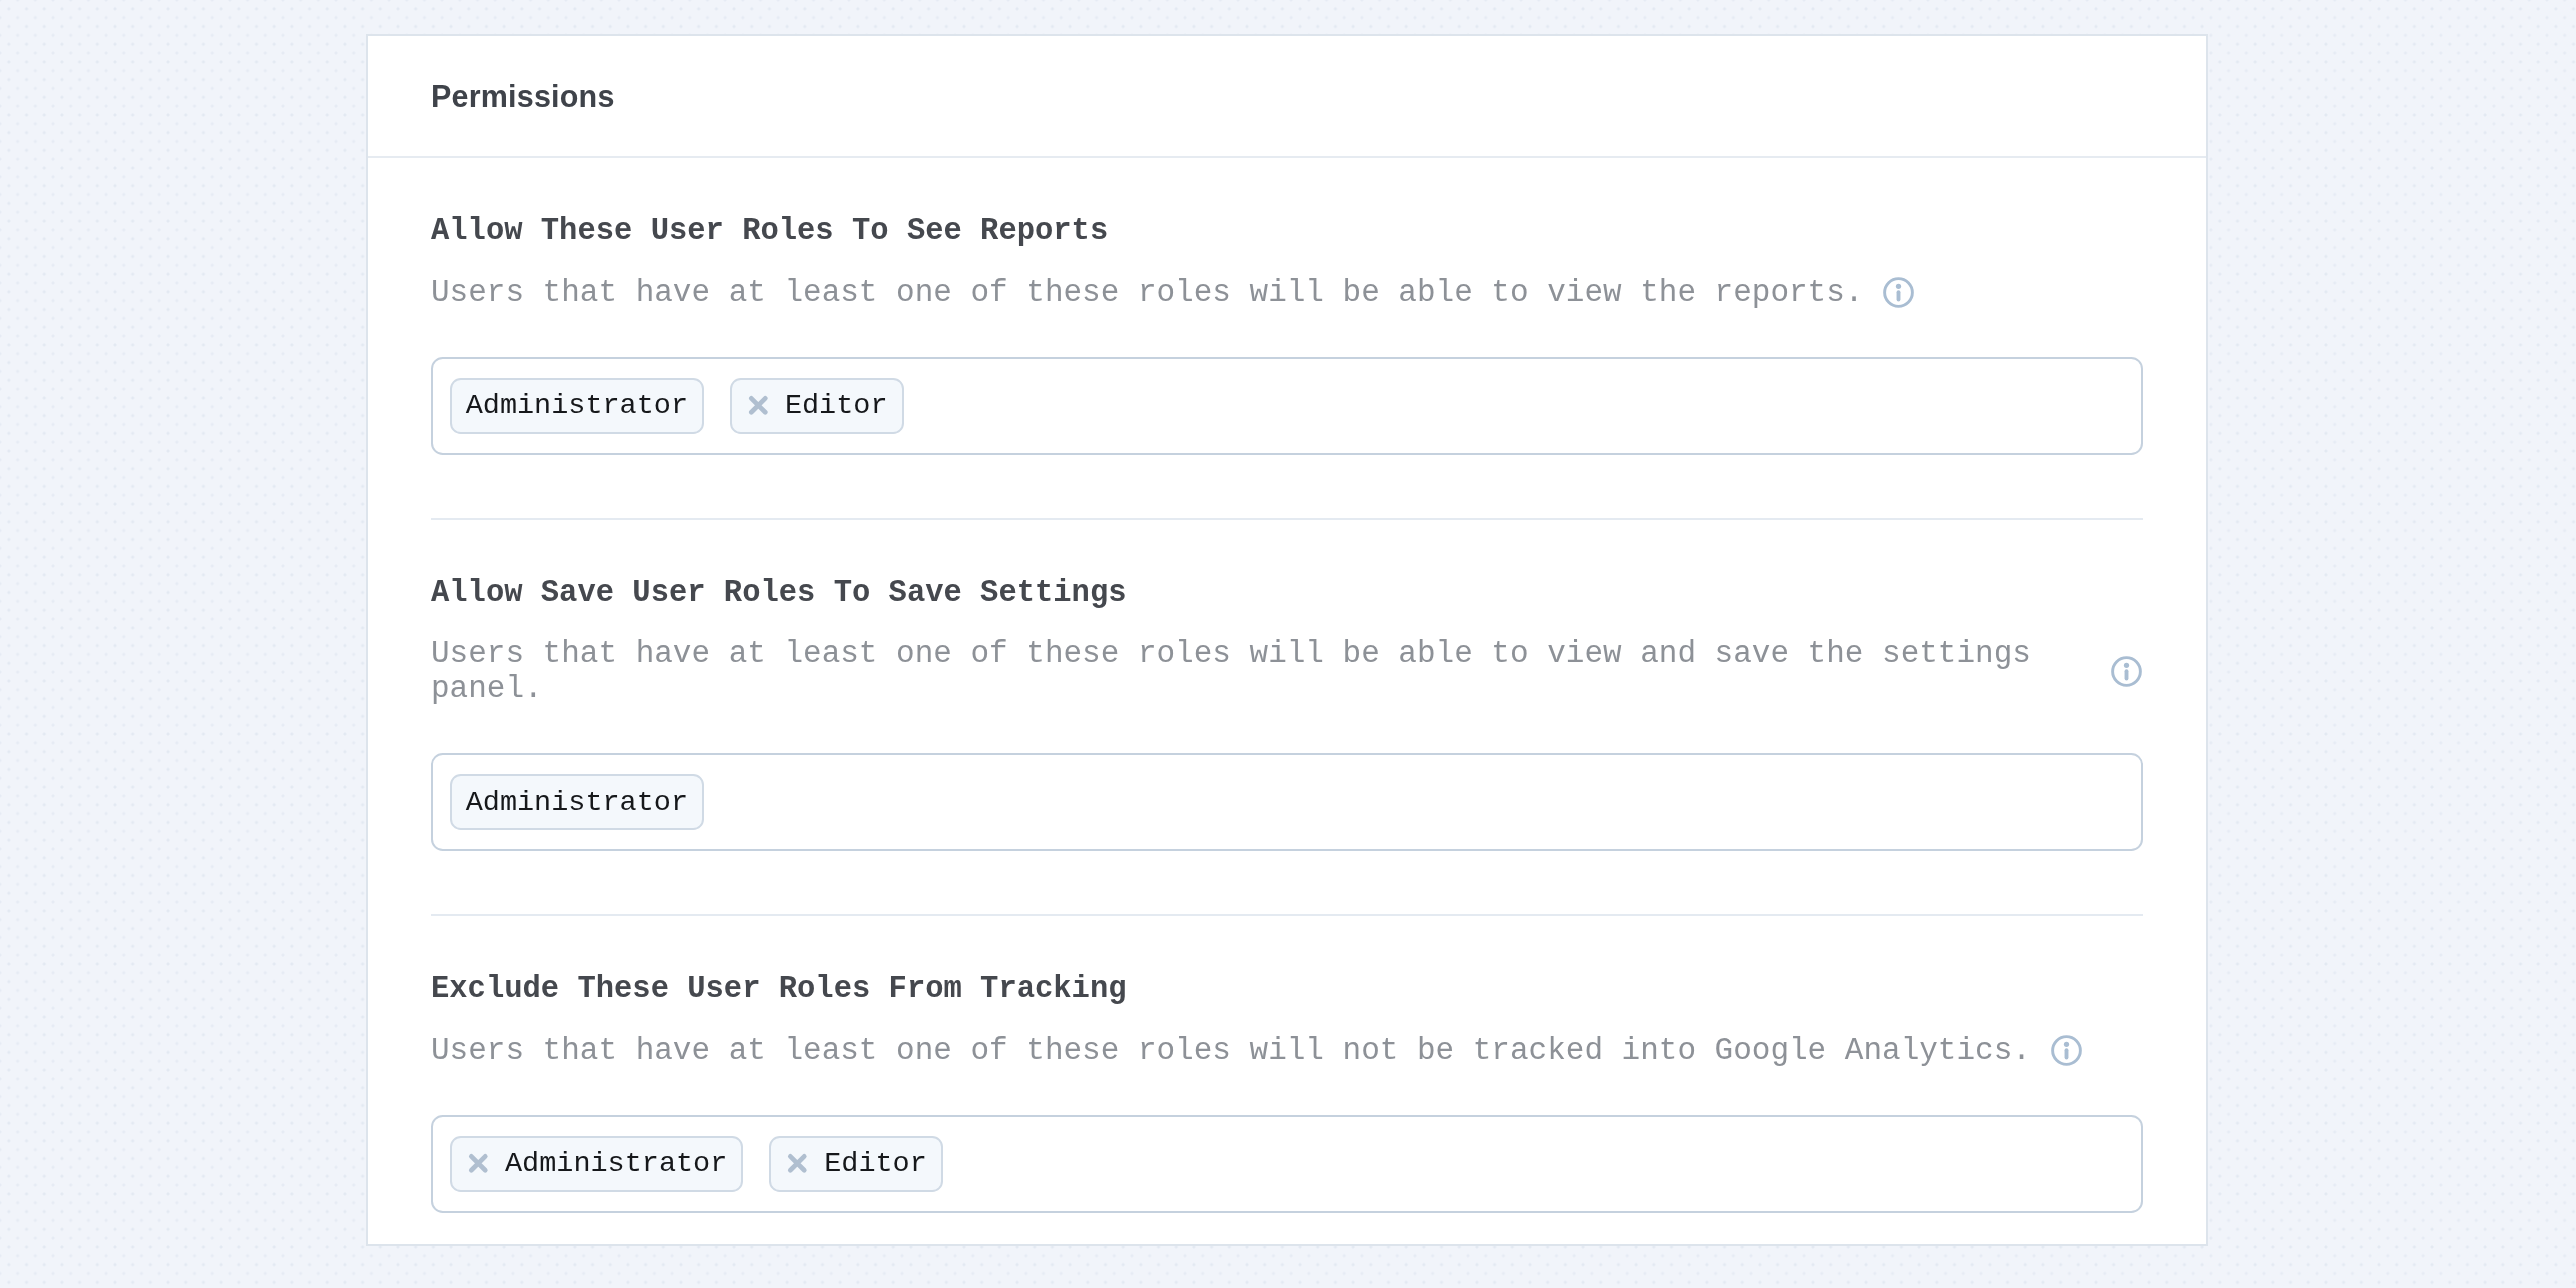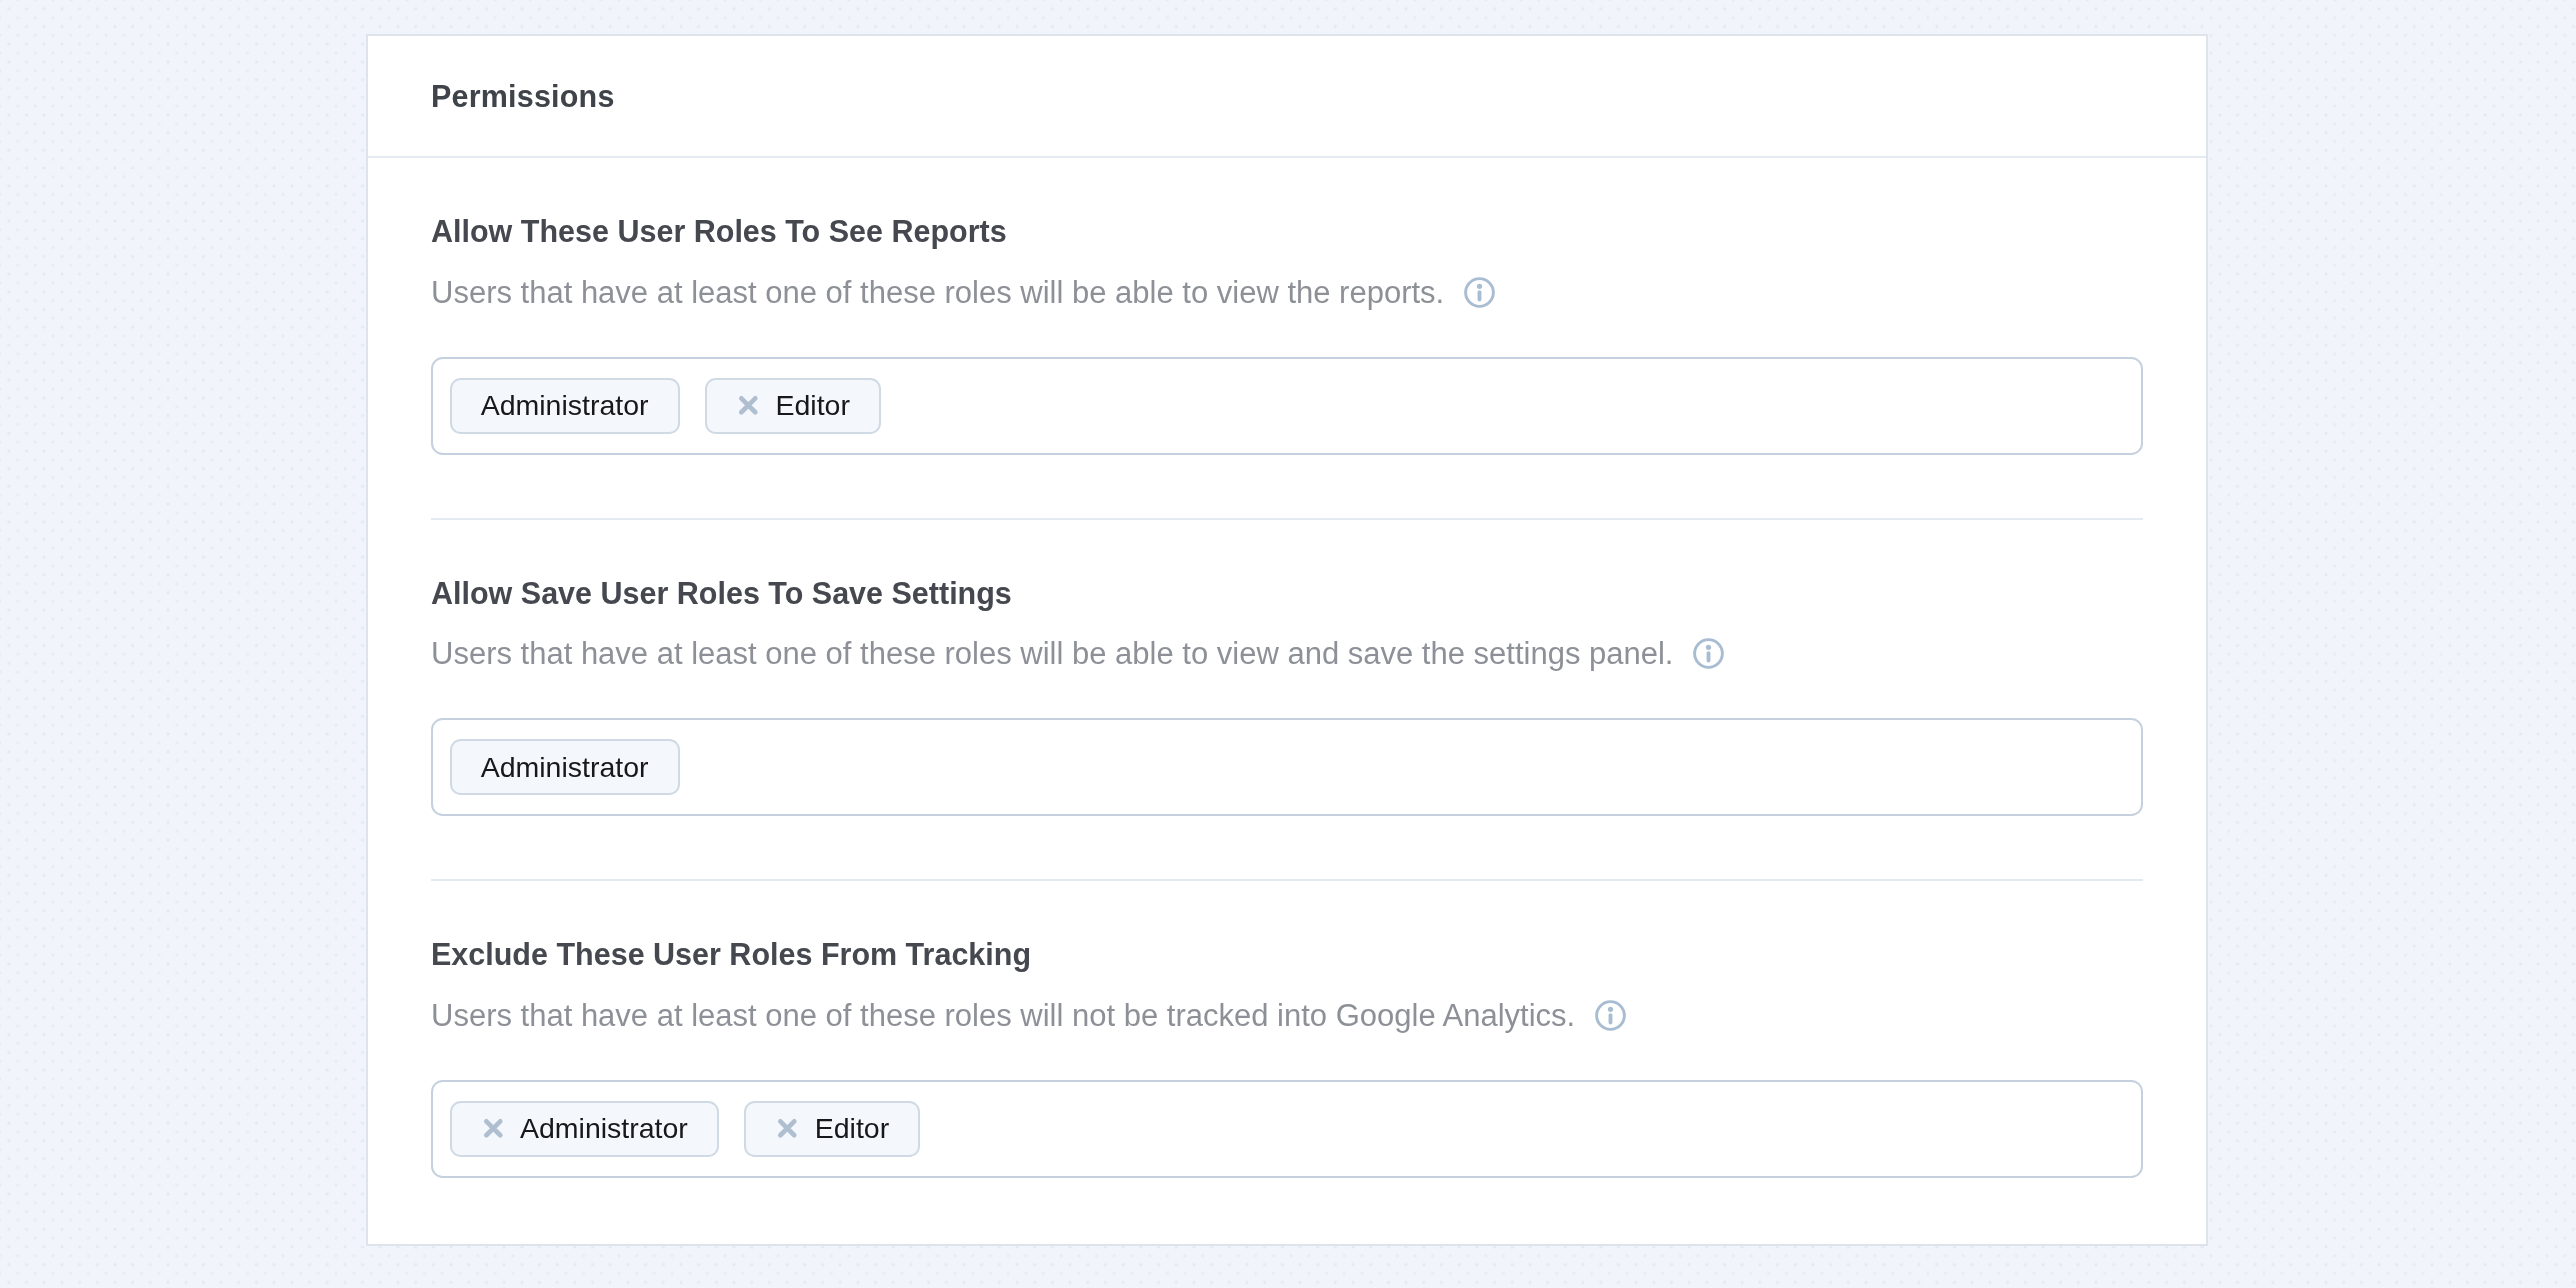--- a/index.html
+++ b/index.html
@@ -41,20 +41,21 @@
     font-weight: 600;
     color: #3f434a;
     letter-spacing: 0.2px;
   }
 
   .panel-body { padding: 0 63px; }
 
   .section {
     padding: 56px 0 63px;
     border-bottom: 2px solid #e4eaf1;
+    font-family: Liberation Mono, monospace;
   }
   .section:last-child { border-bottom: none; }
 
   .section-heading {
     margin: 0 0 25.6px 0;
     font-size: 30.5px;
     line-height: 35px;
     font-weight: 700;
     color: #45484e;
   }
@@ -84,21 +85,21 @@
     gap: 25.6px;
     cursor: text;
   }
 
   .role-tag {
     box-sizing: border-box;
     height: 56px;
     display: inline-flex;
     align-items: center;
     gap: 14.7px;
-    padding: 0 29px;
+    padding: 0 14px;
     background: #f4f8fc;
     border: 2px solid #d0dae5;
     border-radius: 10.8px;
     font-size: 28.5px;
     color: #16181b;
     white-space: nowrap;
     cursor: default;
   }
   .remove-x { display: inline-flex; flex: none; cursor: pointer; }
 </style>

